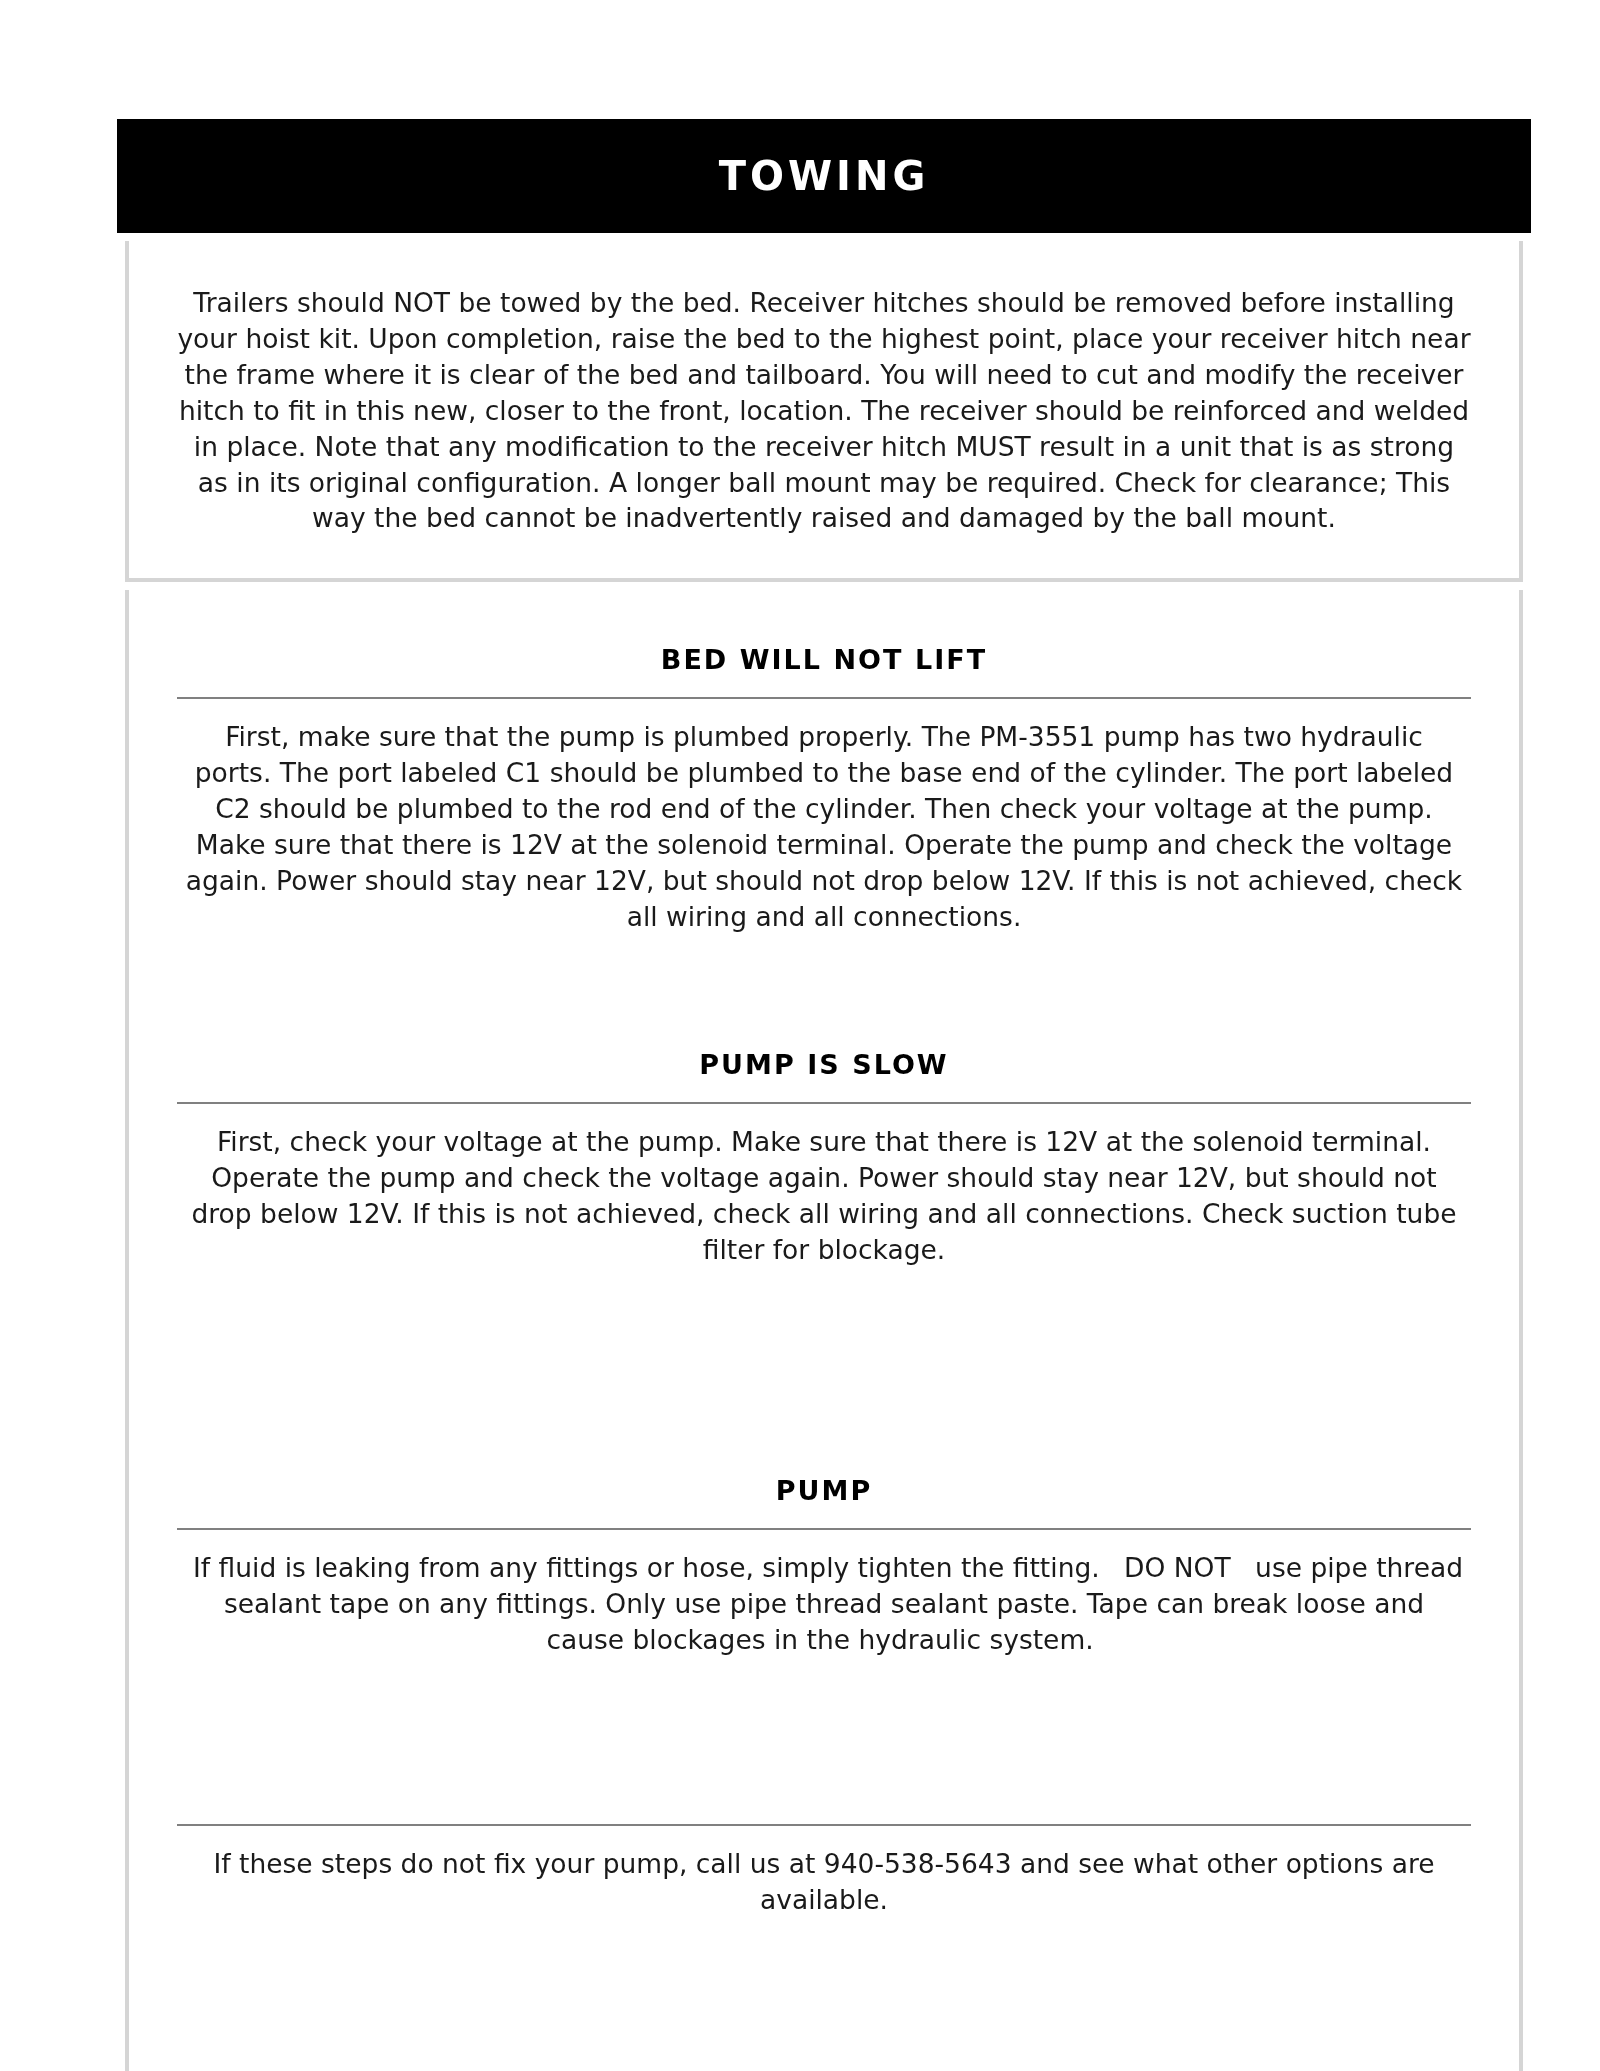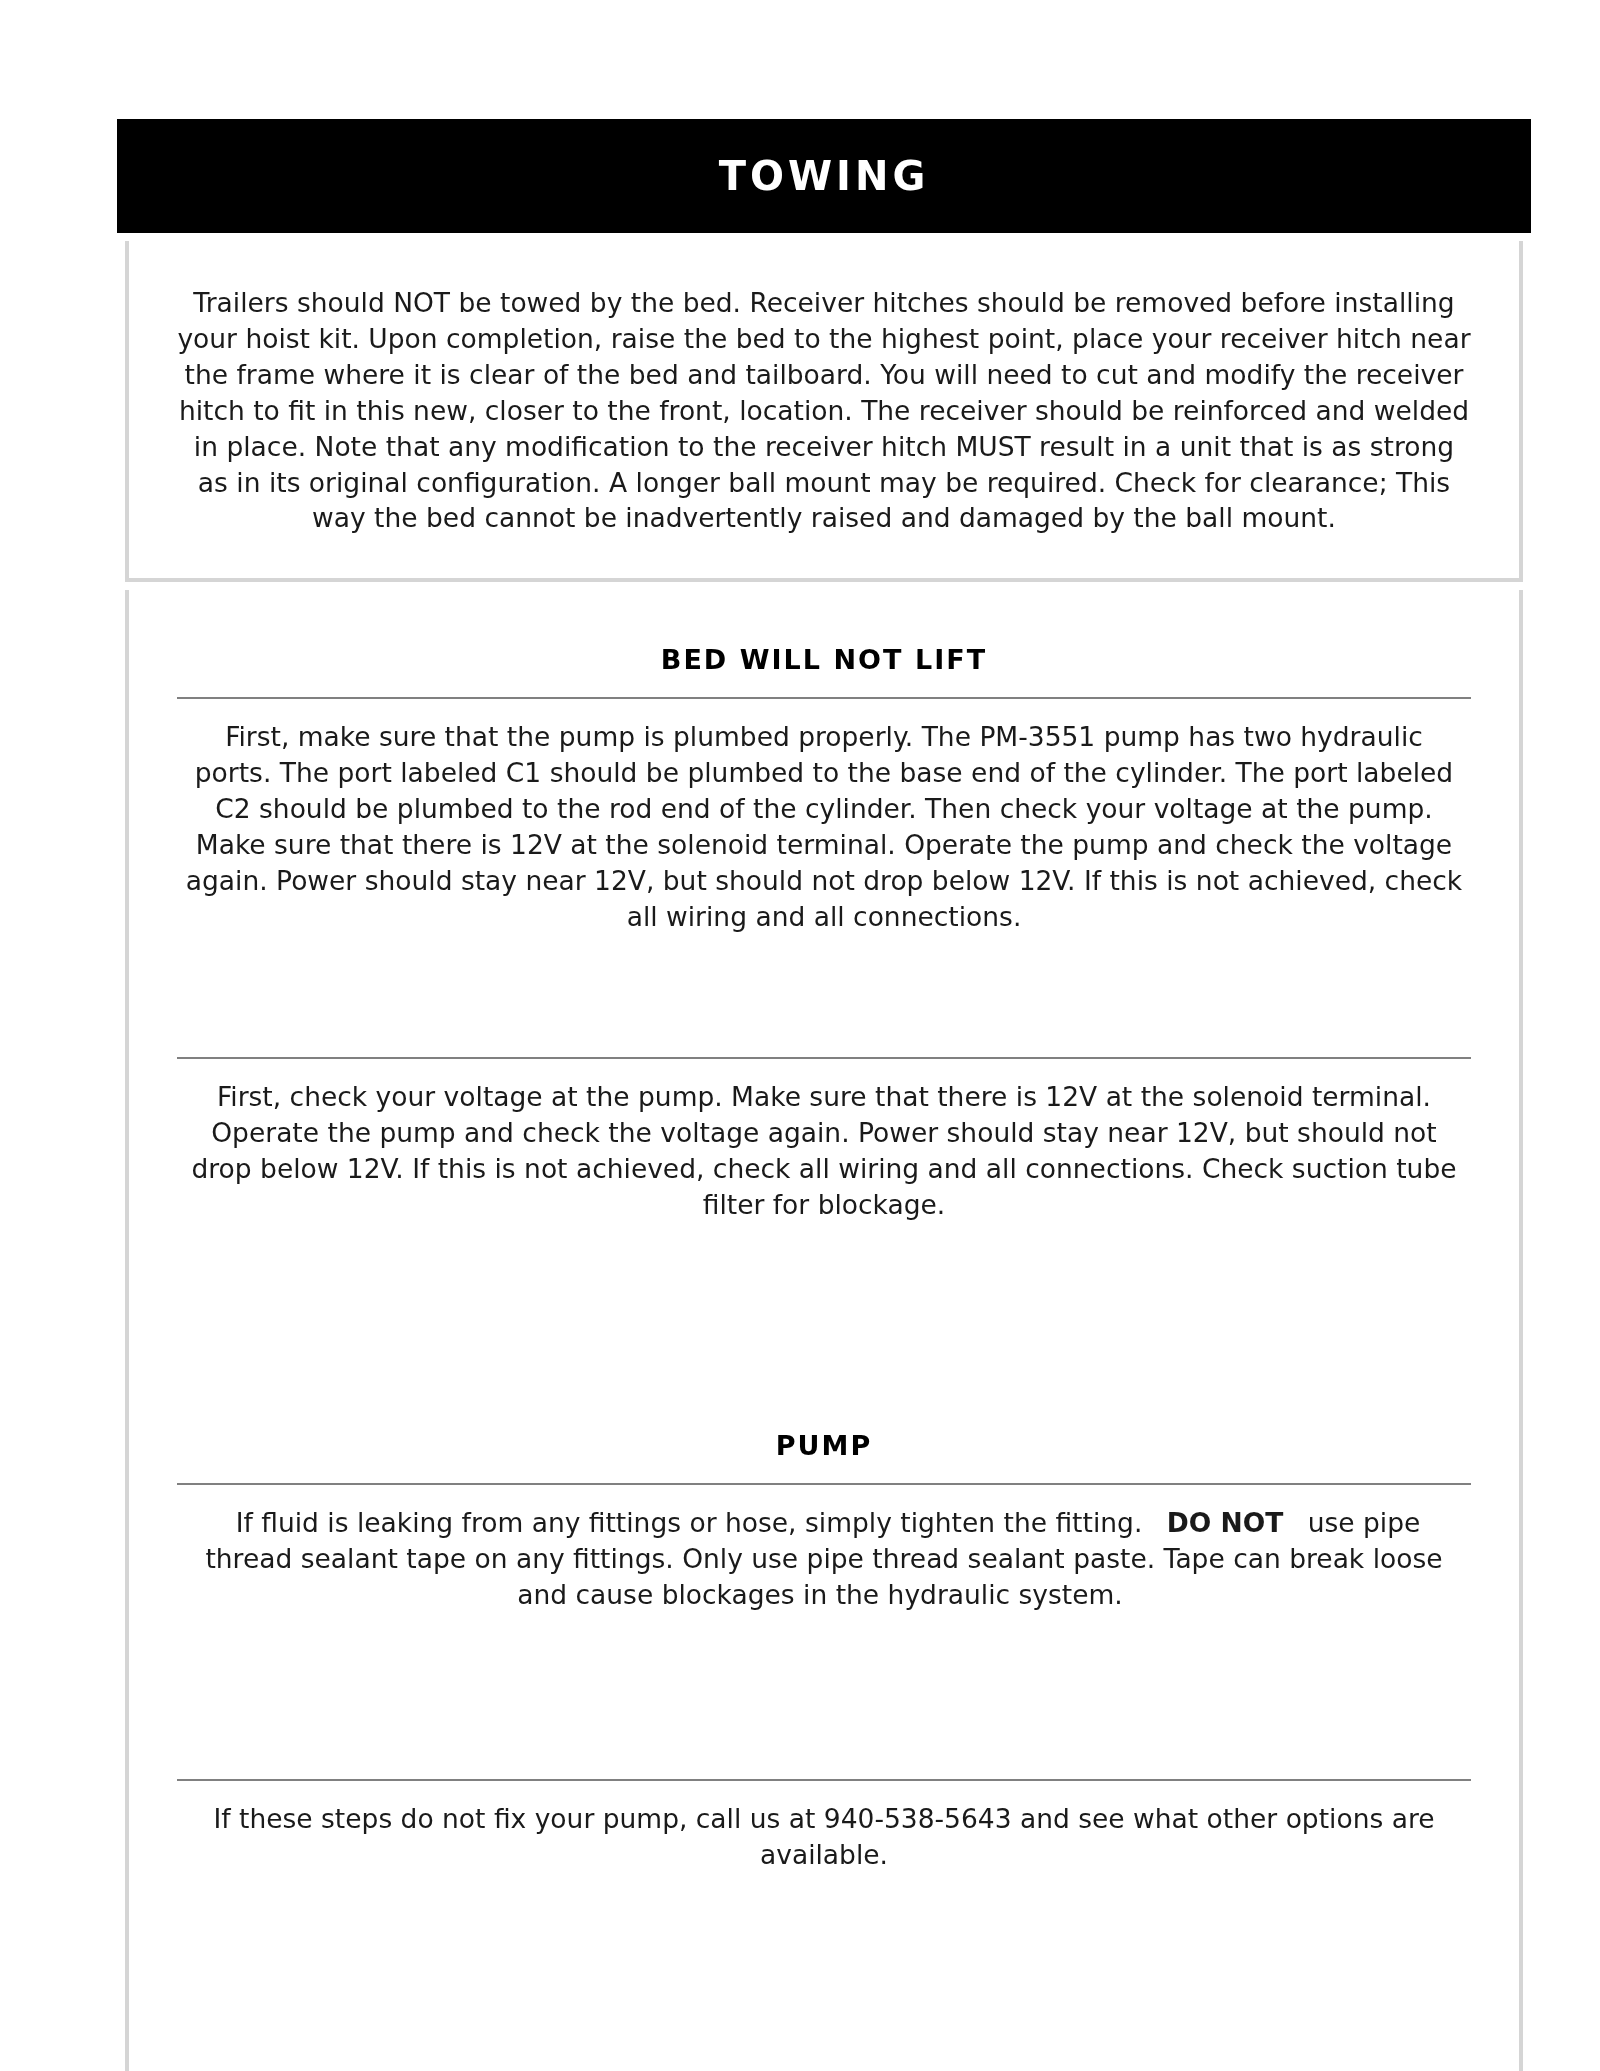--- a/index.html
+++ b/index.html
@@ -54,21 +54,21 @@
   }
 
   
   .body-text {
     font-size: 26.5px;
     line-height: 1.355;
     color: #1a1a1a;
     text-align: center;
   }
 
-  .body-text b { font-weight: 700; }
+  .body-text b { font-weight: 400; }
 
   
   .sub { }
 
   .sub-title {
     text-align: center;
     font-weight: 700;
     font-size: 27px;
     letter-spacing: 0.075em;
     color: #000000;
@@ -103,20 +103,21 @@
 
     <div class="sub">
       <div class="sub-title">BED WILL NOT LIFT</div>
       <div class="sub-rule"></div>
       <p class="body-text">First, make sure that the pump is plumbed properly. The PM-3551 pump has two hydraulic ports. The port labeled C1 should be plumbed to the base end of the cylinder. The port labeled C2 should be plumbed to the rod end of the cylinder. Then check your voltage at the pump. Make sure that there is 12V at the solenoid terminal. Operate the pump and check the voltage again. Power should stay near 12V, but should not drop below 12V. If this is not achieved, check all wiring and all connections.</p>
     </div>
 
     <div class="sp-bed"></div>
 
     <div class="sub">
+      <div class="sub-title">PUMP IS SLOW</div>
       <div class="sub-rule"></div>
       <p class="body-text">First, check your voltage at the pump. Make sure that there is 12V at the solenoid terminal. Operate the pump and check the voltage again. Power should stay near 12V, but should not drop below 12V. If this is not achieved, check all wiring and all connections. Check suction tube filter for blockage.</p>
     </div>
 
     <div class="sp-pump"></div>
 
     <div class="sub">
       <div class="sub-title">PUMP</div>
       <div class="sub-rule"></div>
       <p class="body-text"><span>If fluid is leaking from any fittings or hose, simply tighten the fitting. </span><b>DO NOT</b><span> use pipe thread sealant tape on any fittings. Only use pipe thread sealant paste. Tape can break loose and cause blockages in the hydraulic system.</span></p>

